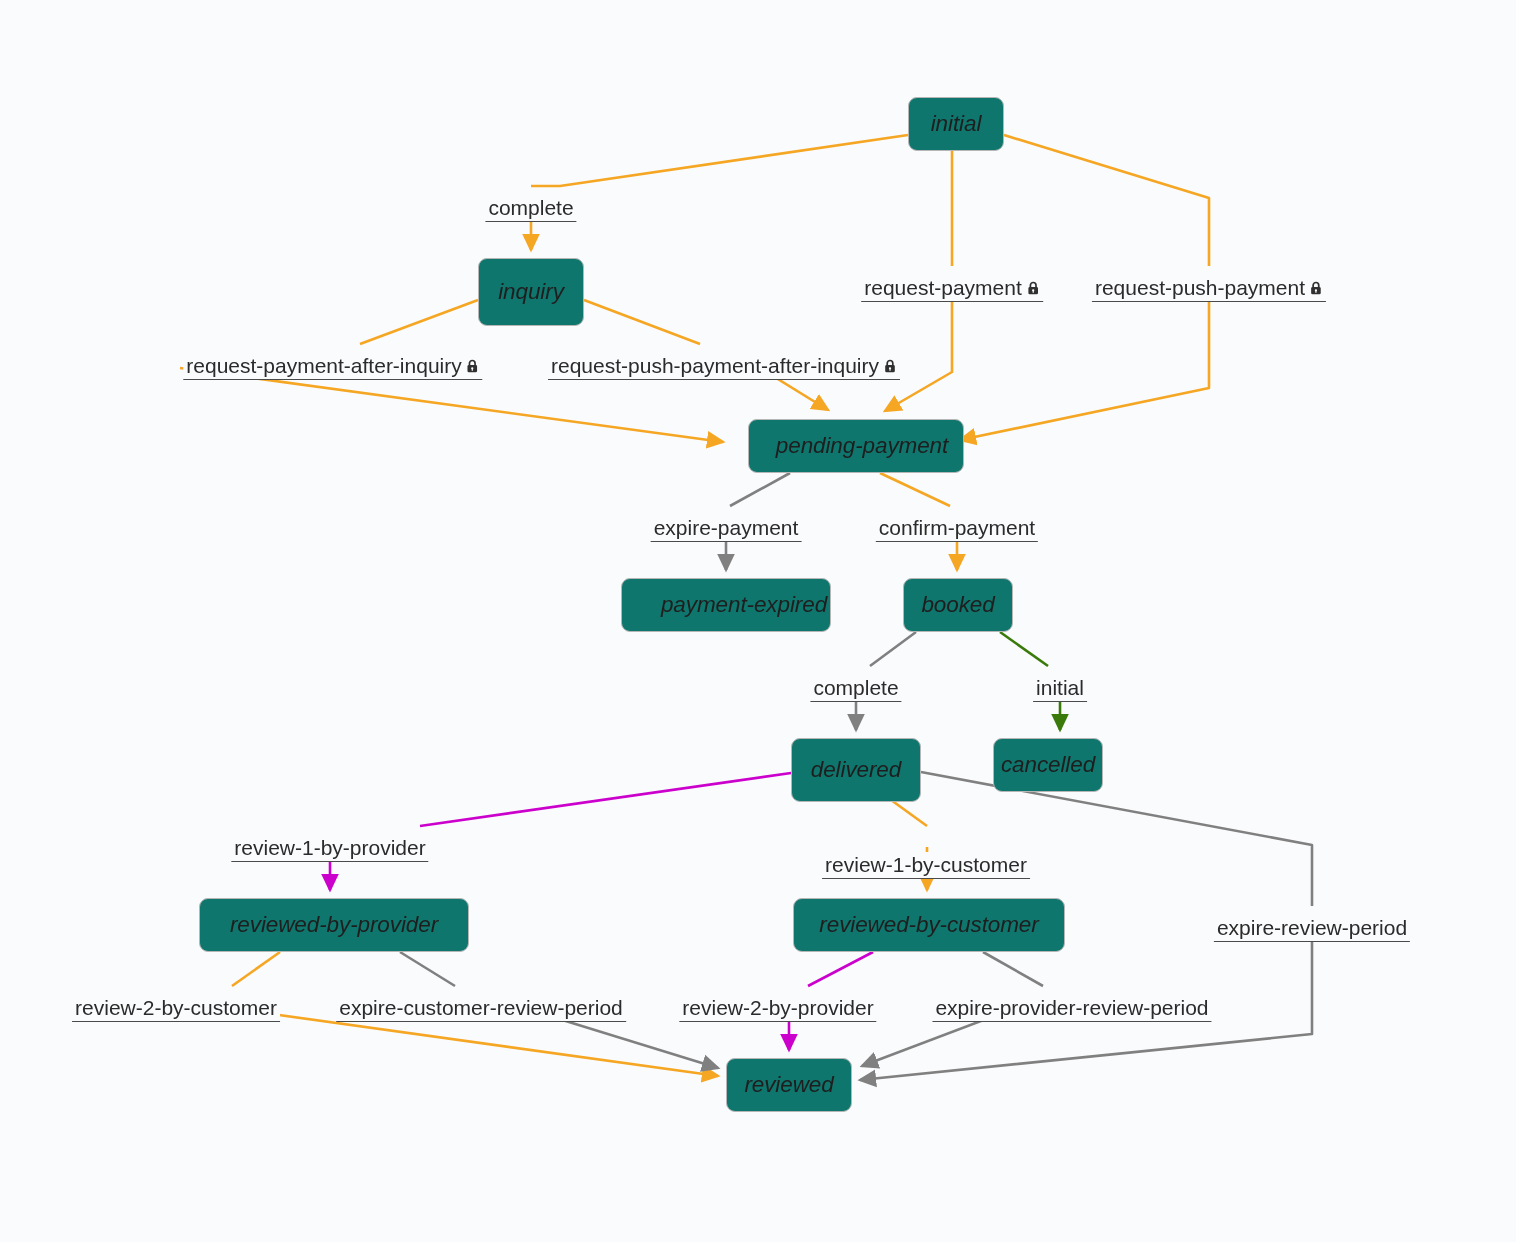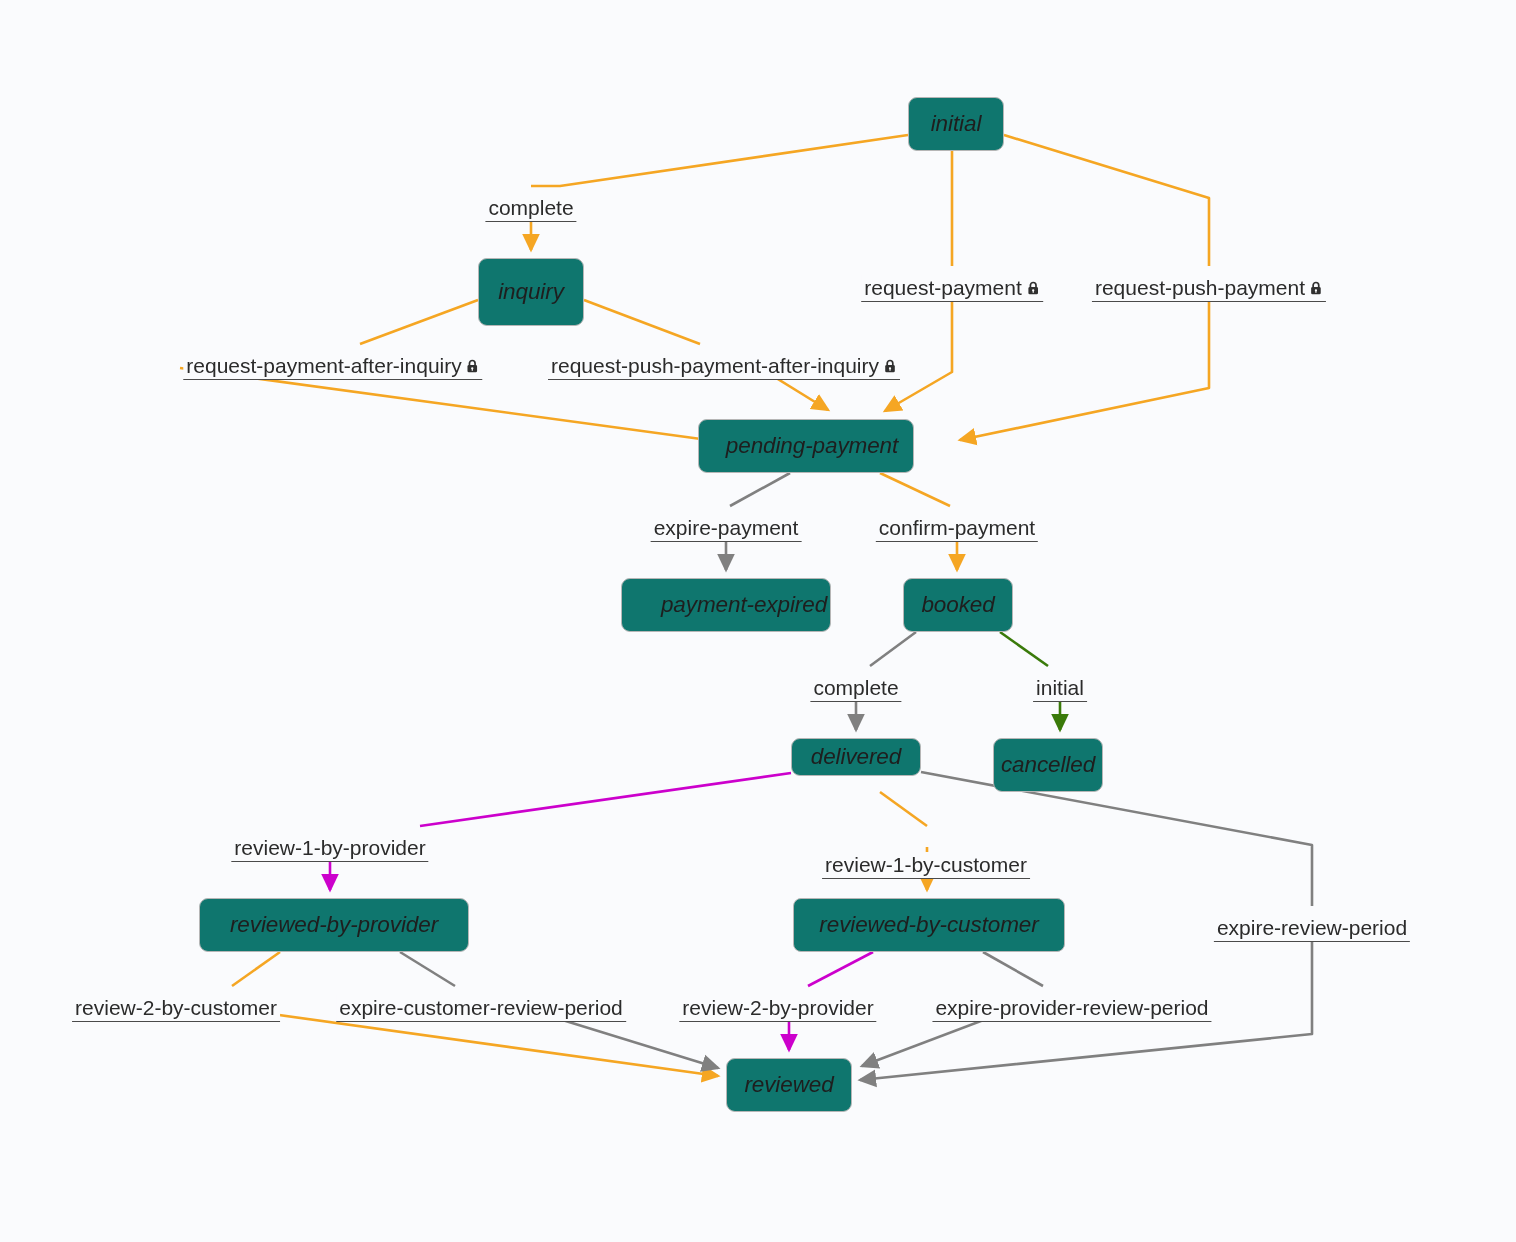--- a/index.html
+++ b/index.html
@@ -119,39 +119,39 @@
       <path d="M 983,952 L 1043,986" stroke="#808080"></path>
       <path d="M 1010,1010 L 862,1066" stroke="#808080" marker-end="url(#ah-gray)"></path>
     </g>
   </svg>
 <div class="node" style="left: 908px; top: 97px; width: 96px; height: 54px;">
       <span>initial</span>
     </div>
     <div class="node" style="left: 478px; top: 258px; width: 106px; height: 68px;">
       <span>inquiry</span>
     </div>
-    <div class="node" style="left: 698px; top: 419px; width: 216px; height: 54px; padding-left: 12px;">
+    <div class="node" style="left: 748px; top: 419px; width: 216px; height: 54px; padding-left: 12px;">
       <span>pending-payment</span>
     </div>
     <div class="node" style="left: 621px; top: 578px; width: 210px; height: 54px; padding-left: 36px;">
       <span>payment-expired</span>
     </div>
     <div class="node" style="left: 903px; top: 578px; width: 110px; height: 54px;">
       <span>booked</span>
     </div>
-    <div class="node" style="left: 791px; top: 738px; width: 130px; height: 38px;">
+    <div class="node" style="left: 791px; top: 738px; width: 130px; height: 64px;">
       <span>delivered</span>
     </div>
     <div class="node" style="left: 993px; top: 738px; width: 110px; height: 54px;">
       <span>cancelled</span>
     </div>
     <div class="node" style="left: 199px; top: 898px; width: 270px; height: 54px;">
       <span>reviewed-by-provider</span>
     </div>
-    <div class="node" style="left: 793px; top: 898px; width: 272px; height: 54px; border-radius: 8px;">
+    <div class="node" style="left: 793px; top: 898px; width: 272px; height: 54px;">
       <span>reviewed-by-customer</span>
     </div>
     <div class="node" style="left: 726px; top: 1058px; width: 126px; height: 54px;">
       <span>reviewed</span>
     </div>
     <div class="elabel" style="left: 531px; top: 195px;">
       <span>complete</span>
     </div>
     <div class="elabel" style="left: 952px; top: 275px;">
       <span>request-payment</span>

